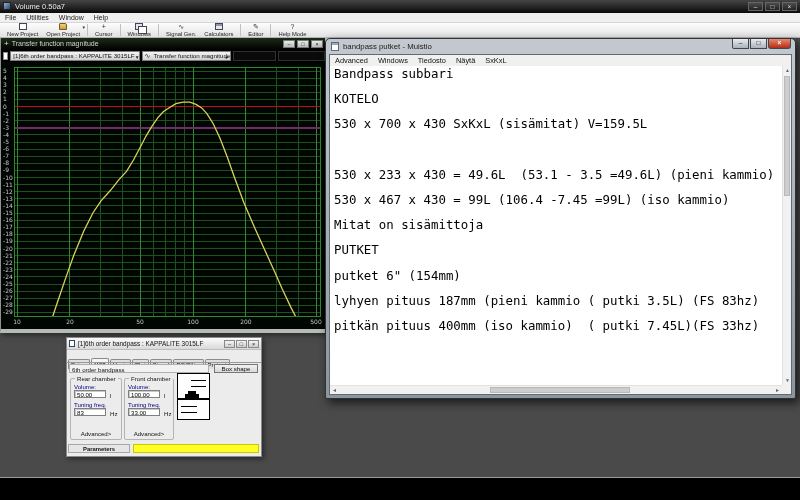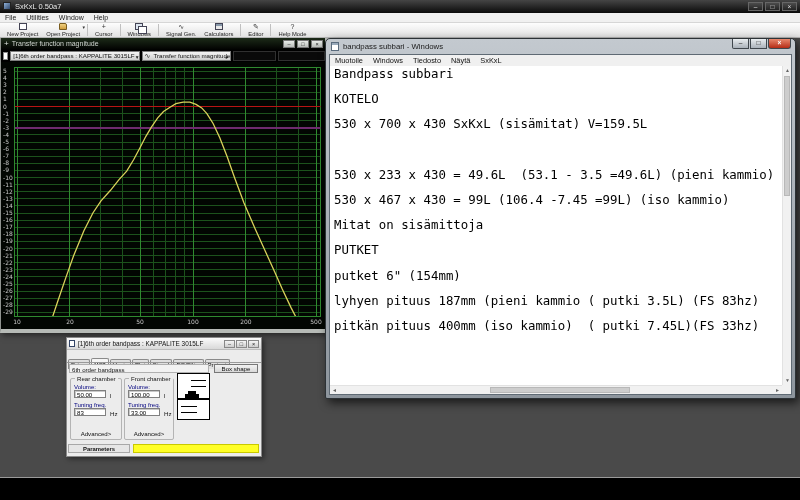--- a/index.html
+++ b/index.html
@@ -97,21 +97,21 @@
   .sb-arrow{position:absolute;font-size:5px;line-height:9px;width:9px;height:9px;text-align:center;color:#666;}
   .sb-thumb{position:absolute;background:#cdcdcd;border:1px solid #b8b8b8;box-sizing:border-box;}
 </style>
 </head>
 <body>
 
 <div id="desktop">
 
   <div id="winisd">
     <div id="w-title">
-      <span class="w-ico"></span><span>SxKxL 0.50a7</span>
+      <span class="w-ico"></span><span>Volume 0.50a7</span>
       <span class="winctl">
         <span class="cbtn">–</span>
         <span class="cbtn">□</span>
         <span class="cbtn">×</span>
       </span>
     </div>
     <div id="w-menu"><span class="menu-item">File</span><span class="menu-item">Utilities</span><span class="menu-item">Window</span><span class="menu-item">Help</span></div>
     <div id="w-toolbar">
         <div class="tb-btn">
           <div class="tb-ico ico-box ico-new-project"></div>
@@ -328,29 +328,29 @@
           <div id="p-status-label">Parameters</div>
           <div id="p-progress"></div>
         </div>
       </div>
 
     </div>
   </div>
 
   <div id="notepad">
     <div id="n-title">
-      <span class="n-ico"></span><span>bandpass subbari - Windows</span>
+      <span class="n-ico"></span><span>bandpass putket - Muistio</span>
       <span id="n-ctl">
         <span class="nbtn n-min">–</span>
         <span class="nbtn n-max">□</span>
         <span class="nbtn n-close">×</span>
       </span>
     </div>
     <div id="n-client">
-      <div id="n-menu"><span class="menu-item">Muotoile</span><span class="menu-item">Windows</span><span class="menu-item">Tiedosto</span><span class="menu-item">Näytä</span><span class="menu-item">SxKxL</span></div>
+      <div id="n-menu"><span class="menu-item">Advanced</span><span class="menu-item">Windows</span><span class="menu-item">Tiedosto</span><span class="menu-item">Näytä</span><span class="menu-item">SxKxL</span></div>
       <pre id="n-text">Bandpass subbari
 
 KOTELO
 
 530 x 700 x 430 SxKxL (sisämitat) V=159.5L
 
 
 
 530 x 233 x 430 = 49.6L  (53.1 - 3.5 =49.6L) (pieni kammio)
 

